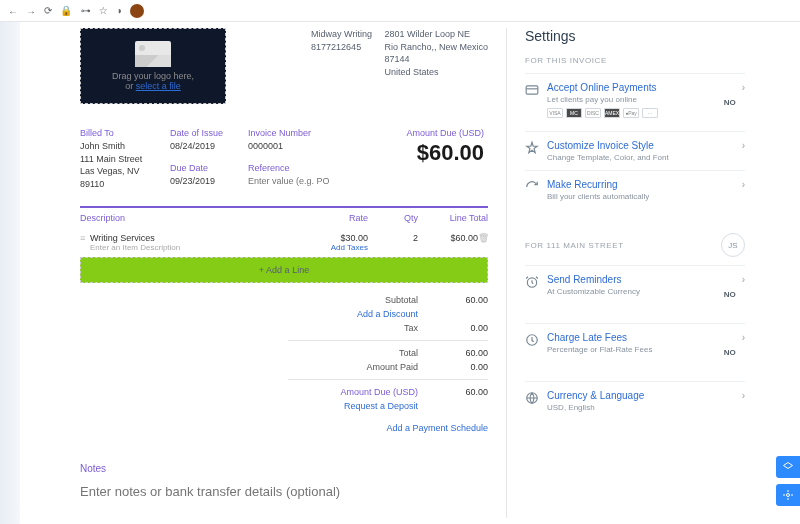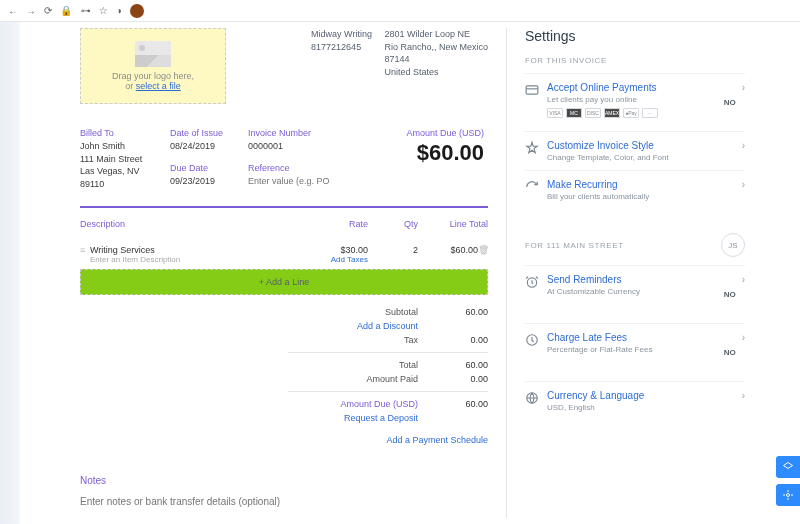--- a/index.html
+++ b/index.html
@@ -7,40 +7,40 @@
   .chrome-bar{height:22px;background:#fff;border-bottom:1px solid #e5e5e5;display:flex;align-items:center;padding:0 8px;gap:8px}
   .chrome-bar .nav{display:flex;gap:8px;color:#5f6368}
   .chrome-bar .url{flex:1;color:#5f6368;font-size:9px}
   .chrome-bar .lock{color:#5f6368}
   .chrome-bar .right{display:flex;gap:8px;color:#5f6368;align-items:center}
   .chrome-bar .avatar{width:14px;height:14px;border-radius:50%;background:#8b4513}
   .main{display:flex;height:502px}
   .sidebar-ghost{width:20px;background:linear-gradient(90deg,#e8eef5,#f4f7fb)}
   .content{flex:1;display:flex;padding:0 0 0 60px;gap:18px;position:relative}
   .invoice{width:408px;padding-top:6px}
-  .logo-box{border:1px dashed #ccc;width:146px;height:76px;float:left;display:flex;flex-direction:column;align-items:center;justify-content:center;color:#8b8b8b;font-size:9px;position:relative;background:#fef9c3}
+  .logo-box{border:1px dashed #ccc;width:146px;height:76px;float:left;display:flex;flex-direction:column;align-items:center;justify-content:center;color:#8b8b8b;font-size:9px;position:relative;background:#0f172a}
   .logo-ph{width:36px;height:26px;background:#e8e8e8;border-radius:2px;margin-bottom:4px;position:relative}
   .logo-ph:before{content:"";position:absolute;top:4px;left:4px;width:6px;height:6px;border-radius:50%;background:#ccc}
   .logo-ph:after{content:"";position:absolute;bottom:0;left:0;right:0;height:12px;background:linear-gradient(135deg,#ccc 0 50%,#ddd 50%)}
   .logo-box a{color:#2e6cd6}
   .company-block{float:right;font-size:9px;color:#576071;text-align:right;line-height:1.4}
   .company-block .col{display:inline-block;text-align:left;vertical-align:top;margin-left:10px}
   .clearfix{clear:both}
   .meta{display:flex;margin-top:24px;gap:0}
   .meta .col{padding-right:4px}
   .meta .label{color:#7b5cd6;font-size:9px;margin-bottom:2px}
   .meta .val{font-size:9px;color:#3b3b3b;line-height:1.4}
   .meta .w1{width:90px}
   .meta .w2{width:78px}
   .meta .w3{width:88px}
   .meta .w4{flex:1;text-align:right}
   .meta .sub{margin-top:10px}
   .meta input{border:none;font-size:9px;color:#aaa;width:100%;padding:0}
   .amount-due{font-size:22px;font-weight:600;color:#1a1a1a}
-  .table-head{display:flex;border-top:2px solid #7b5cd6;margin-top:16px;padding:11px 0;color:#7b5cd6;font-size:9px}
+  .table-head{display:flex;border-top:2px solid #7b5cd6;margin-top:16px;padding:5px 0;color:#7b5cd6;font-size:9px}
   .th-desc{flex:1}
   .th-rate{width:60px;text-align:right}
   .th-qty{width:50px;text-align:right}
   .th-tot{width:70px;text-align:right}
   .line-row{display:flex;padding:5px 0;font-size:9px;align-items:flex-start}
   .line-row .grip{color:#bbb;width:10px;cursor:grab}
   .line-row .del{color:#bbb;width:10px;text-align:right;cursor:pointer}
   .line-row .desc{flex:1}
   .line-row .desc .title{color:#333}
   .line-row .desc .sub{color:#aaa;font-size:8px}
@@ -51,21 +51,21 @@
   .add-line{border:1px dashed #ccc;text-align:center;padding:7px;color:#576071;font-size:9px;cursor:pointer;background:#84cc16}
   .totals{margin-top:10px;font-size:9px}
   .totals .row{display:flex;justify-content:flex-end;padding:2px 0}
   .totals .lbl{width:120px;text-align:right;color:#555}
   .totals .amt{width:70px;text-align:right;color:#333}
   .totals .link{color:#2e6cd6;cursor:pointer}
   .totals .sep{border-top:1px solid #e5e5e5;margin:5px 0 5px auto;width:200px}
   .totals .due-lbl{color:#7b5cd6}
   .notes{margin-top:28px}
   .notes .label{color:#7b5cd6;font-size:10px;margin-bottom:10px}
-  .notes input{border:none;font-size:10px;color:#aaa;width:100%}
+  .notes input{border:none;font-size:13px;color:#aaa;width:100%}
   
   .divider{width:1px;background:#e5e5e5;margin:6px 0}
   .settings{width:224px;padding:6px 4px 0 0}
   .settings h2{font-size:14px;font-weight:500;color:#2d3e50;margin-bottom:8px}
   .settings .section-label{font-size:8px;letter-spacing:.6px;color:#9aa3ad;margin:12px 0 8px}
   .setting-row{display:flex;align-items:flex-start;padding:8px 0;border-top:1px solid #eef1f4;cursor:pointer;position:relative}
   .setting-row:first-of-type{border-top:1px solid #eef1f4}
   .setting-row .icon{width:14px;height:14px;margin-right:8px;margin-top:1px;color:#7a8894;flex-shrink:0;display:flex;align-items:center;justify-content:center}
   .setting-row .body{flex:1}
   .setting-row .title{font-size:10px;color:#2e6cd6;font-weight:500}

